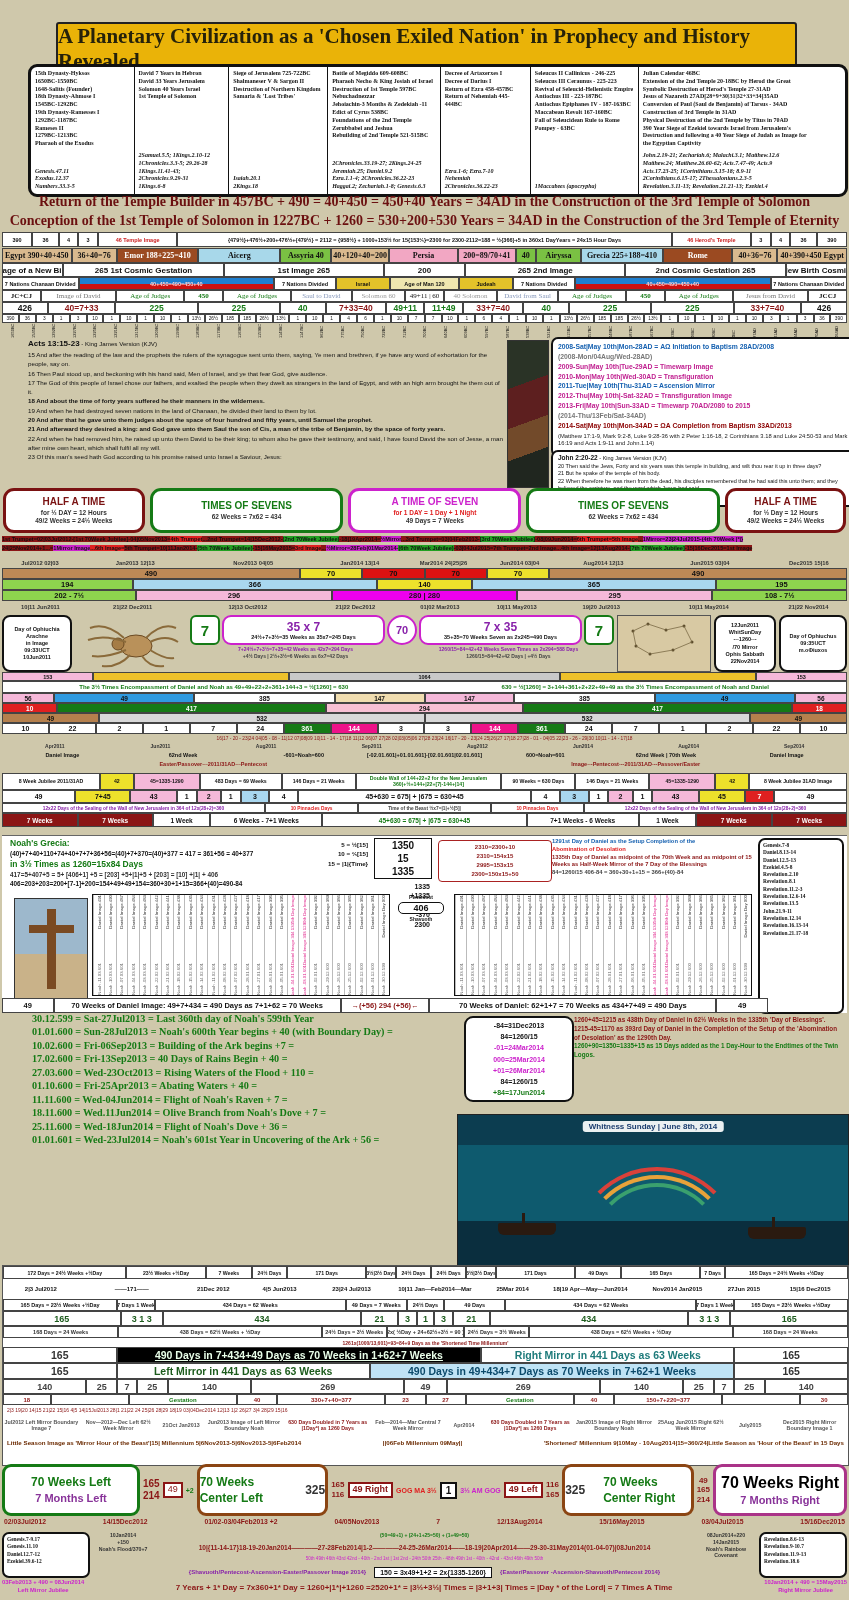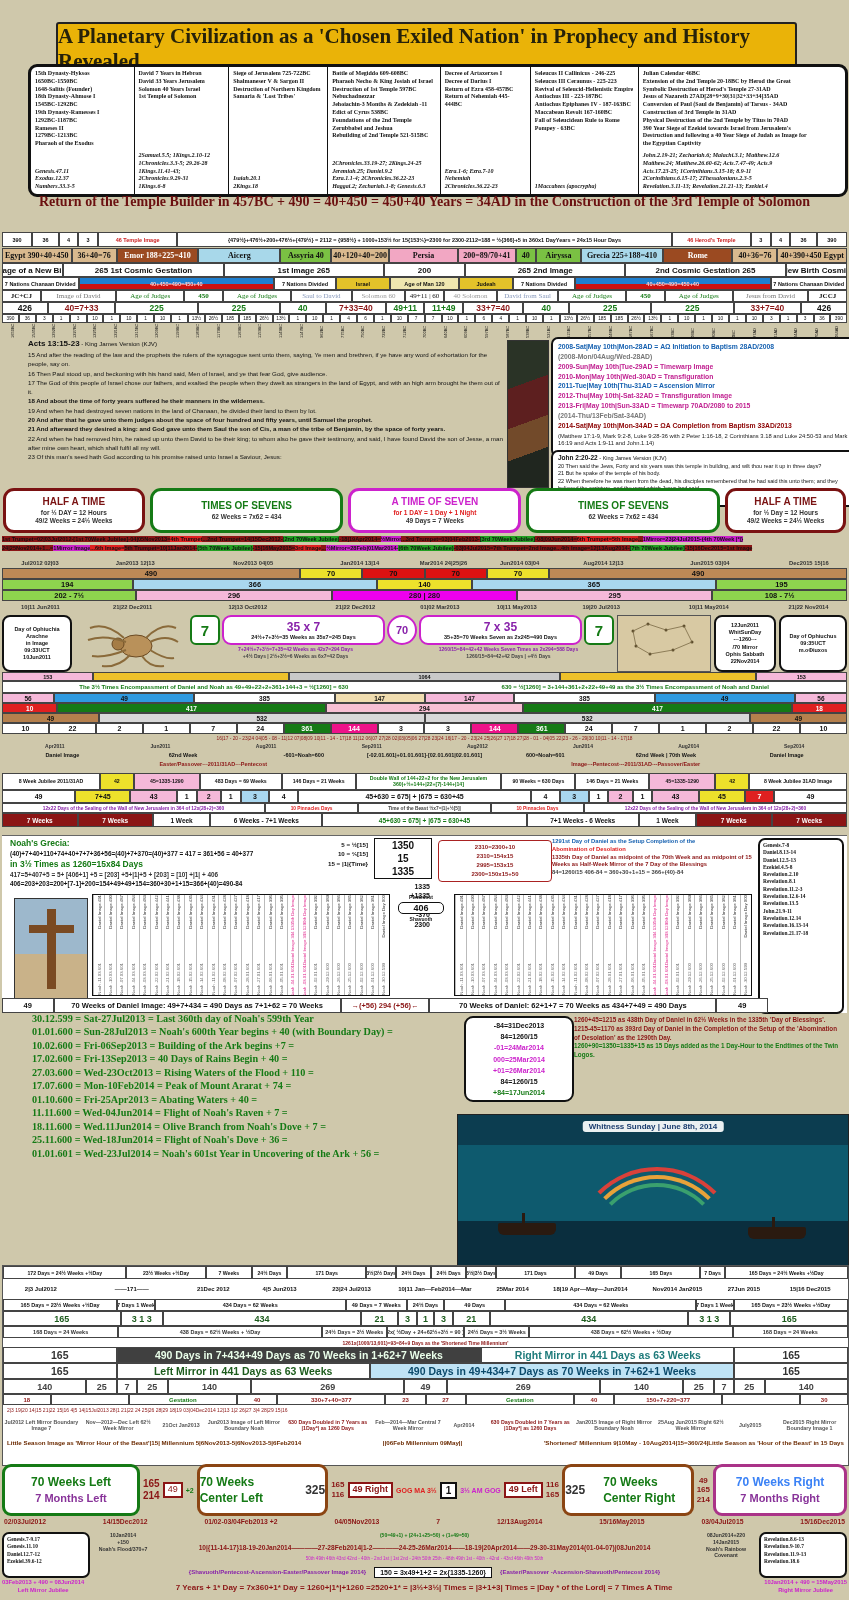--- a/index.html
+++ b/index.html
@@ -287,20 +287,21 @@
           <div class="gline">Matthew.24; Matthew.26.60-62; Acts.7.47-49; Acts.9</div>
           <div class="gline">Acts.17.23-25; 1Corinthians.3.15-18; 8.9-11</div>
           <div class="gline">2Corinthians.6.15-17; 2Thessalonians.2.3-5</div>
           <div class="gline">Revelation.3.11-13; Revelation.21.21-13; Ezekiel.4</div>
         </div>
     </div>
   </div>
 
   <div id="sec-headlines" class="abs">
     <div>Return of the Temple Builder in 457BC + 490 = 40+450 = 450+40 Years = 34AD in the Construction of the 3rd Temple of Solomon</div>
+    <div>Conception of the 1st Temple of Solomon in 1227BC + 1260 = 530+200+530 Years = 34AD in the Construction of the 3rd Temple of Eternity</div>
   </div>
 
   <div id="sec-formula" class="abs row">
       <div class="seg" style="flex: 0.4 1 0px;">390</div>
       <div class="seg" style="flex: 0.35 1 0px;">36</div>
       <div class="seg" style="flex: 0.25 1 0px;">4</div>
       <div class="seg" style="flex: 0.25 1 0px;">3</div>
       <div class="seg red" style="flex: 1.1 1 0px;">46 Temple Image</div>
       <div class="seg" style="flex: 7 1 0px;">{479½}+476½+200+476½+{479½} = 2112 = {958½} + 1000+153½   for 15{153⅓}=2300   for  2300-2112=188 = ½{366}+5  in  360x1 DayYears =  24x15 Hour Days</div>
       <div class="seg red" style="flex: 1.1 1 0px;">46 Herod's Temple</div>
@@ -1091,21 +1092,20 @@
       </div>
   </div>
 
   <div id="sec-green" class="abs">
     <div class="gl-list">
         <div class="gline">30.12.599 = Sat-27Jul2013 = Last 360th day of Noah's 599th Year</div>
         <div class="gline">01.01.600 = Sun-28Jul2013 = Noah's 600th Year begins + 40 (with Boundary Day) =</div>
         <div class="gline">10.02.600 = Fri-06Sep2013 = Building of the Ark begins +7 =</div>
         <div class="gline">17.02.600 = Fri-13Sep2013 = 40 Days of Rains Begin + 40 =</div>
         <div class="gline">27.03.600 = Wed-23Oct2013 = Rising Waters of the Flood + 110 =</div>
-        <div class="gline">17.07.600 = Mon-10Feb2014 = Peak of Mount Ararat + 74 =</div>
         <div class="gline">01.10.600 = Fri-25Apr2013 =  Abating Waters  + 40 =</div>
         <div class="gline">11.11.600 = Wed-04Jun2014 = Flight of Noah's Raven + 7 =</div>
         <div class="gline">18.11.600 = Wed.11Jun2014 = Olive Branch from Noah's Dove + 7 =</div>
         <div class="gline">25.11.600 = Wed-18Jun2014 = Flight of Noah's Dove + 36 =</div>
         <div class="gline">01.01.601 = Wed-23Jul2014 = Noah's 601st Year in Uncovering of the Ark + 56 =</div>
       </div>
     <div class="gl-mirror">
         <div class="gline" style="color: rgb(17, 17, 17);">-84=31Dec2013</div>
         <div class="gline" style="color: rgb(17, 17, 17);">84=1260/15</div>
         <div class="gline" style="color: rgb(204, 34, 204);">-01=24Mar2014</div>
@@ -1188,21 +1188,21 @@
         <div class="seg" style="flex: 3.2 1 0px;">438 Days = 62½ Weeks + ½Day</div>
         <div class="seg" style="flex: 1 1 0px;">24½ Days = 3½ Weeks</div>
         <div class="seg" style="flex: 1.2 1 0px;">2x( ½Day + 24+62½+3½ = 90 )</div>
         <div class="seg" style="flex: 1 1 0px;">24½ Days = 3½ Weeks</div>
         <div class="seg" style="flex: 3.2 1 0px;">438 Days = 62½ Weeks + ½Day</div>
         <div class="seg" style="flex: 1.8 1 0px;">168 Days = 24 Weeks</div>
       </div>
     <div class="bt-note">1261x(1000/13,601)=93=84+9 Days as the 'Shortened Time Millennium'</div>
     <div class="row bt-490">
         <div class="seg" style="flex: 1.6 1 0px; background: rgb(255, 255, 255); color: rgb(51, 51, 51);">165</div>
-        <div class="seg" style="flex: 5.2 1 0px; background: #404040; color: rgb(234, 255, 234);">490 Days in 7+434+49 Days as 70 Weeks in 1+62+7 Weeks</div>
+        <div class="seg" style="flex: 5.2 1 0px; background: #000000; color: rgb(234, 255, 234); text-decoration: underline;">490 Days in 7+434+49 Days as 70 Weeks in 1+62+7 Weeks</div>
         <div class="seg" style="flex: 3.6 1 0px; background: rgb(255, 255, 255); color: rgb(29, 122, 122);">Right Mirror  in 441 Days as 63 Weeks</div>
         <div class="seg" style="flex: 1.6 1 0px; background: rgb(255, 255, 255); color: rgb(51, 51, 51);">165</div>
       </div>
     <div class="row bt-490">
         <div class="seg" style="flex: 1.6 1 0px; background: rgb(255, 255, 255); color: rgb(51, 51, 51);">165</div>
         <div class="seg" style="flex: 3.6 1 0px; background: rgb(255, 255, 255); color: rgb(29, 92, 29);">Left Mirror  in 441 Days as 63 Weeks</div>
         <div class="seg" style="flex: 5.2 1 0px; background: rgb(191, 227, 245); color: rgb(11, 74, 107);">490 Days in 49+434+7 Days as 70 Weeks in 7+62+1 Weeks</div>
         <div class="seg" style="flex: 1.6 1 0px; background: rgb(255, 255, 255); color: rgb(51, 51, 51);">165</div>
       </div>
     <div class="row bt-nums2">
@@ -1289,21 +1289,21 @@
     <div class="wb" style="flex:1.6;border-color:#8b4513;flex-direction:row;gap:18px">
       <span style="font-size:12px;font-weight:bold;color:#333">325</span>
       <span style="color:#157a15;font-size:12px;font-weight:bold">70 Weeks Center Right</span>
     </div>
     <div class="wnums" style="font-size:8px">
         <div class="gline">49</div>
         <div class="gline">165</div>
         <div class="gline">214</div>
       </div>
     <div class="wb" style="width:128px;border-color:#aa3388">
-      <div style="color:#3b82f6;font-size:12px;font-weight:bold">70 Weeks Right</div>
+      <div style="color:#000000;font-size:16px;font-weight:bold">70 Weeks Right</div>
       <div style="color:#883399;font-size:11px;font-weight:bold">7 Months Right</div>
     </div>
   </div>
 
   <div id="sec-footer" class="abs">
     <div class="ft-dates">
         <div class="gline">02/03Jul2012</div>
         <div class="gline">14/15Dec2012</div>
         <div class="gline">01/02-03/04Feb2013 +2</div>
         <div class="gline">04/05Nov2013</div>

